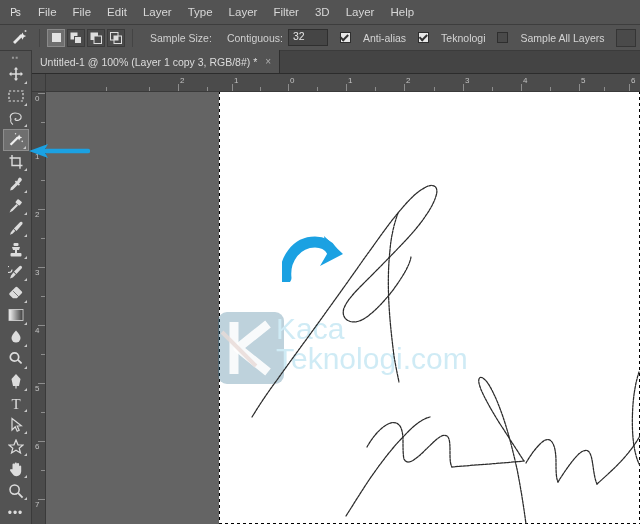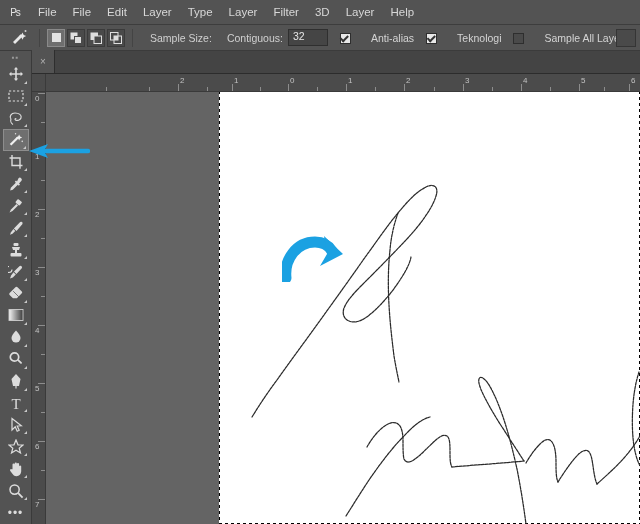--- a/index.html
+++ b/index.html
@@ -51,21 +51,21 @@
     background:#454545; border:1px solid #2f2f2f; height:17px;
     min-width:108px; font-size:10.5px; color:#e0e0e0;
     display:flex; align-items:center; padding:0 4px; position:relative; cursor:pointer;
   }
   .select-box .caret { position:absolute; right:4px; font-size:7px; color:#bbb; }
   .num-box {
     background:#454545; border:1px solid #2f2f2f; height:17px; width:40px;
     font-size:10.5px; color:#e6e6e6; display:flex; 
     padding:0 4px; cursor:text;
   }
-  .chk-wrap { display:flex; align-items:flex-end; gap:20px; margin-left:12px; cursor:pointer; }
+  .chk-wrap { display:flex; align-items:flex-start; gap:12px; margin-left:12px; cursor:pointer; }
   .chk {
     width:11px; height:11px; background:#4a4a4a; border:1px solid #2e2e2e;
     display:flex; align-items:center; justify-content:center;
   }
   .chk.on { background:#e8e8e8; }
   .chk.on::after { content:""; width:6px; height:3px; border-left:2px solid #333;
      border-bottom:2px solid #333; transform:rotate(-45deg) translate(0px,-1px); }
   .chk-label { font-size:10.5px; color:#d4d4d4; white-space:nowrap; }
   .opt-right-btn { position:absolute; right:4px; width:20px; height:18px;
      background:#4a4a4a; border:1px solid #353535; }
@@ -231,20 +231,21 @@
     <div class="chk-wrap">
       <span class="chk"></span>
       <span class="chk-label">Sample All Layers</span>
     </div>
 
     <div class="opt-right-btn"></div>
   </div>
 
   <div class="tabbar">
     <div class="doc-tab">
+      <span>Untitled-1 @ 100% (Layer 1 copy 3, RGB/8#) *</span>
       <span class="tab-close">×</span>
     </div>
   </div>
 
   <div class="toolbar">
     <div class="tb-grip">▪▪</div>
 
     <div class="tool">
       <svg width="16" height="16" viewBox="0 0 16 16">
           <path d="M8 1 L10.2 3.4 H8.8 V7.2 H12.6 V5.8 L15 8 L12.6 10.2 V8.8 H8.8 V12.6 H10.2 L8 15 L5.8 12.6 H7.2 V8.8 H3.4 V10.2 L1 8 L3.4 5.8 V7.2 H7.2 V3.4 H5.8 Z" fill="#dcdcdc"></path>
@@ -470,20 +471,32 @@
     <span class="rv-tick" style="top:320px;width:4px"></span>
     <span class="rv-tick" style="top:378px;width:4px"></span>
   </div>
 
   <div class="workspace">
 
     <div class="canvas-doc"></div>
 
     <div class="marching-ants"></div>
 
+    <div class="watermark">
+      <svg width="70" height="76" viewBox="0 0 70 76">
+        <rect x="2" y="2" width="66" height="72" rx="9" fill="#2f6f8f" opacity="0.75"></rect>
+        <path d="M18 12 L18 64" stroke="#ffffff" stroke-width="9" opacity="0.9"></path>
+        <path d="M52 14 L22 38 L52 62" stroke="#ffffff" stroke-width="9" fill="none" opacity="0.9" stroke-linejoin="round"></path>
+        <path d="M6 22 L40 56" stroke="#c8a8a0" stroke-width="4" opacity="0.8"></path>
+      </svg>
+      <div class="wm-text">
+        <span class="l1">Kaca</span>
+        <span class="l2">Teknologi.com</span>
+      </div>
+    </div>
 
     <svg class="signature" width="594" height="432" viewBox="0 0 594 432">
       <g fill="none" stroke="#2a2a2a" stroke-width="1.25" stroke-linecap="round" stroke-dasharray="2.6 1.1">
         <path d="M206 325 C214 312 222 300 231 288 C248 264 266 240 283 216 C296 198 308 181 320 164 C331 149 341 134 352 121 C361 110 370 100 380 95 C388 91 393 95 390 104 C386 117 374 133 360 148 C344 165 328 181 315 194 C307 202 301 209 298 216 C296 222 298 227 303 229 C310 232 318 228 327 220 C337 211 347 199 354 188 C360 179 364 171 365 165"></path>
         <path d="M352 121 C348 132 345 145 344 158 C342 176 342 195 343 213 C344 231 346 248 348 264 C350 276 352 285 353 290"></path>
         <path d="M321 355 C325 348 330 341 336 336 C342 331 348 329 352 332 C356 335 357 342 357 349 C357 356 357 363 358 367 C360 371 364 371 369 367 C376 362 384 353 391 347 C396 343 400 342 402 345 C404 348 404 354 404 360 C404 366 404 372 406 375"></path>
         <path d="M406 375 C417 374 430 373 443 372 C456 371 468 370 478 369"></path>
         <path d="M478 369 C472 360 465 349 458 338 C450 326 443 314 438 304 C434 296 432 290 433 287 C434 284 437 285 441 290 C446 297 451 308 456 322 C462 339 467 359 471 377 C475 397 478 417 480 432"></path>
         <path d="M300 424 C307 413 315 400 323 388 C334 372 346 356 358 344 C367 334 376 327 384 325"></path>
         <path d="M480 371 C484 364 489 357 494 352 C499 347 503 346 506 350 C509 354 510 362 510 370 C510 378 510 386 512 390"></path>

